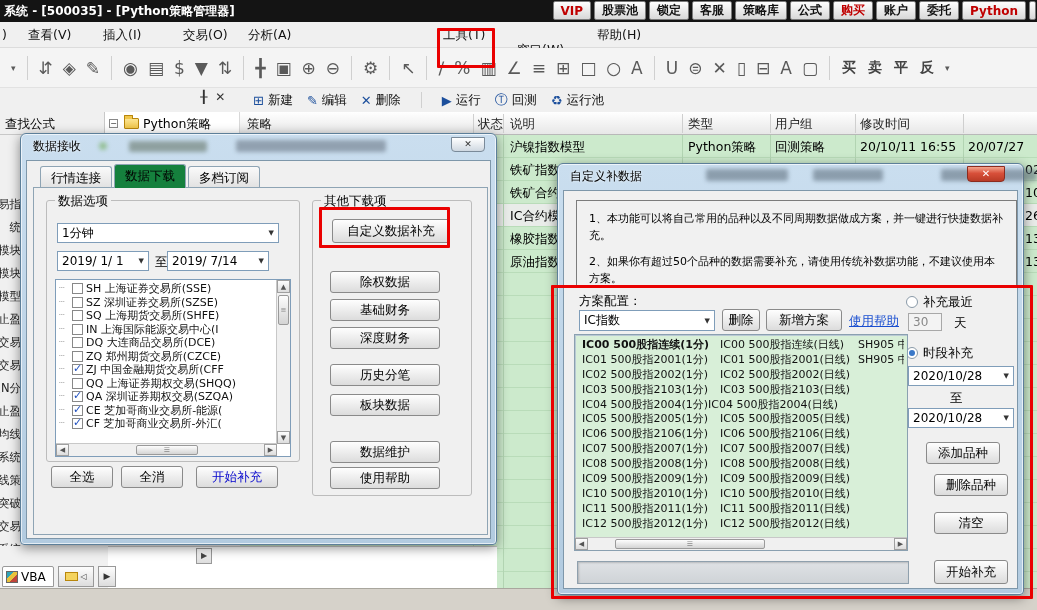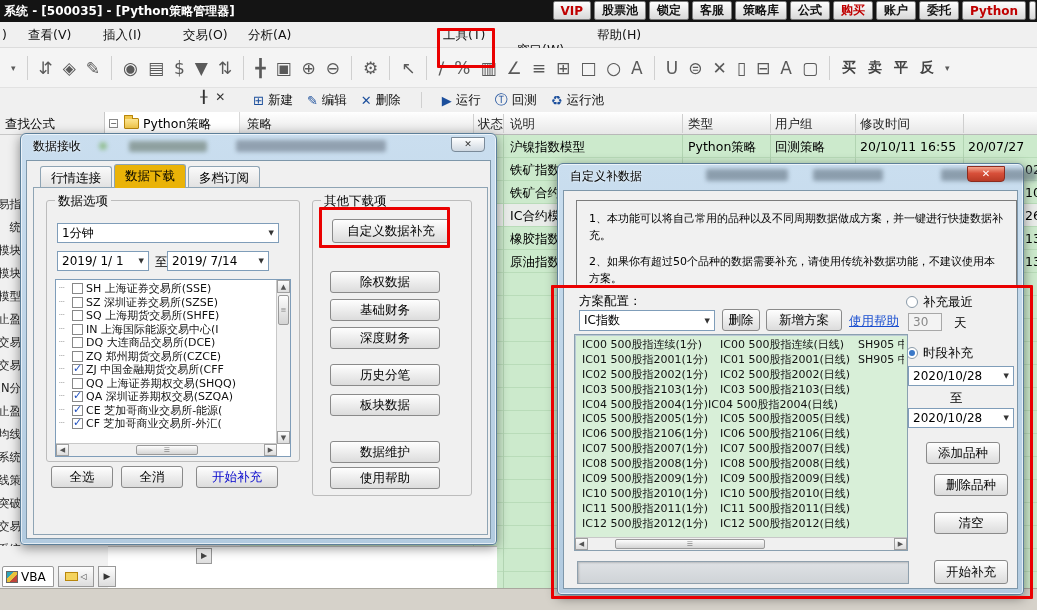--- a/index.html
+++ b/index.html
@@ -73,21 +73,21 @@
     border-radius:6px 6px 4px 4px;box-shadow:0 3px 12px rgba(0,0,0,.45), inset 0 0 0 1px rgba(255,255,255,.65)}
   .dlg-title{position:absolute;left:12px;top:4px;font-size:12px;color:#000;text-shadow:0 0 3px #fff;white-space:nowrap}
   .dlg-body{position:absolute;left:5px;right:5px;top:26px;bottom:5px;background:#f0f0f0;border:1px solid #7e97aa}
   .close-gray{position:absolute;right:11px;top:3px;width:34px;height:15px;background:linear-gradient(#ffffff,#cfd8e1);
     border:1px solid #7a8a99;border-radius:0 0 4px 4px;color:#333;font-size:9px;font-weight:bold;text-align:center;line-height:13px}
   .close-red{position:absolute;right:18px;top:2px;width:38px;height:16px;background:linear-gradient(#f4a58d,#d8503a 45%,#b93b26);
     border:1px solid #8c2b1e;border-radius:0 0 4px 4px;color:#fff;font-size:10px;font-weight:bold;text-align:center;line-height:14px}
 
   .tab{position:absolute;height:22px;line-height:21px;padding:0 10px;font-size:12.5px;
     background:linear-gradient(#fafafa,#e1e1e1);border:1px solid #8ea4b4;border-bottom:none;border-radius:3px 3px 0 0}
-  .tab.active{height:24px;background:#eab308;z-index:2}
+  .tab.active{height:24px;background:#15803d;z-index:2}
   .pane{position:absolute;background:#f0f0f0;border:1px solid #8ea4b4}
   .group{position:absolute;border:1px solid #bcbcbc;border-radius:3px}
   .group-label{position:absolute;top:-8px;left:8px;background:#f0f0f0;padding:0 3px;font-size:12.5px}
 
   .btn{display:flex;align-items:center;justify-content:center;background:linear-gradient(#fefefe,#dcdcdc);
     border:1px solid #8a8a8a;border-radius:3px;font-size:12.5px;color:#000;position:absolute;white-space:nowrap}
   .btn.blue{color:#0000cc}
   .combo{position:absolute;background:#fff;border:1px solid #7f9db9;display:flex;align-items:center;
     padding-left:4px;font-size:12px;white-space:nowrap}
   .combo .arr{margin-left:auto;margin-right:4px;font-size:7px;color:#333}
@@ -450,21 +450,21 @@
       </div>
 
       <div class="btn" style="left:362px;top:251px;width:74px;height:22px">添加品种</div>
       <div class="btn" style="left:370px;top:283px;width:74px;height:22px">删除品种</div>
       <div class="btn" style="left:370px;top:321px;width:74px;height:22px">清空</div>
       <div class="btn" style="left:370px;top:369px;width:74px;height:24px">开始补充</div>
 
       <div id="ic-box" style="left:10px;top:143px;width:334px;height:217px">
         <div id="ic-list" style="position:absolute;left:5px;top:3px;width:324px;height:196px;overflow:hidden">
             <div class="ic-row">
-              <div class="ic-c" style="left: 2px;">IC00 500股指连续(1分)</div>
+              <div class="ic-c" style="left: 2px; font-weight: bold;">IC00 500股指连续(1分)</div>
               <div class="ic-c" style="left: 140px;">IC00 500股指连续(日线)</div>
               <div class="ic-c" style="left: 278px;">SH905 中证</div>
             </div>
             <div class="ic-row">
               <div class="ic-c" style="left: 2px;">IC01 500股指2001(1分)</div>
               <div class="ic-c" style="left: 140px;">IC01 500股指2001(日线)</div>
               <div class="ic-c" style="left: 278px;">SH905 中证</div>
             </div>
             <div class="ic-row">
               <div class="ic-c" style="left: 2px;">IC02 500股指2002(1分)</div>

